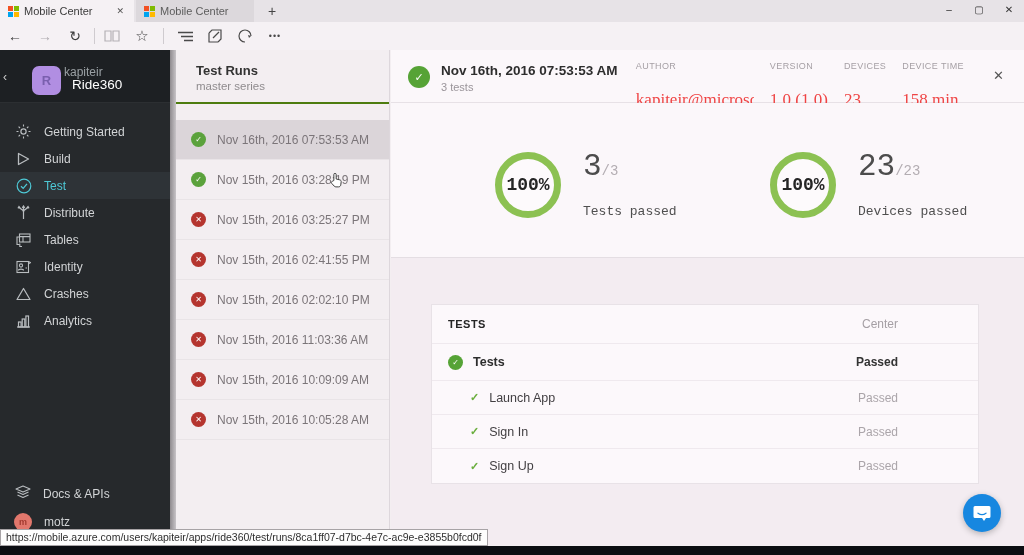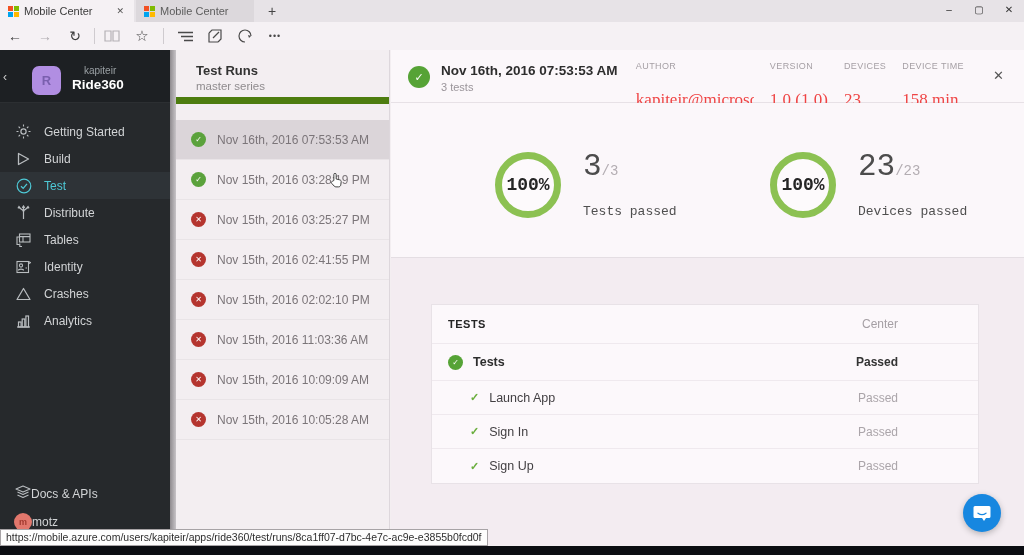--- a/index.html
+++ b/index.html
@@ -28,34 +28,34 @@
   #urltext .domain { color:#2e2e2e; font-weight:bold; }
   .tb-icons { display:flex; align-items:center; gap:4px; padding-right:6px; }
   .tb-icon { width:26px; height:22px; display:flex; align-items:center; justify-content:center; color:#4a4a4a; font-size:13px; }
   .tb-icon svg { display:block; }
 
   
   #sidebar { left:0; top:50px; width:170px; height:495px; background:#26292c; color:#d6d6d6; }
   #sb-header { position:absolute; left:0; top:0; width:170px; height:53px; background:#1d2023; border-bottom:1px solid rgba(255,255,255,0.07); }
   #sb-chevron { position:absolute; left:3px; top:20px; color:#cfcfcf; font-size:12px; }
   #sb-avatar { position:absolute; left:32px; top:16px; width:29px; height:29px; border-radius:7px; background:#b austin; background:#b18ee2; color:#7a5fae; font-weight:bold; font-size:13px; display:flex; align-items:center; justify-content:center; }
-  #sb-org { position:absolute; left:84px; top:15px; font-size:10px; color:#9aa0a4; }
-  #sb-app { position:absolute; left:72px; top:27px; font-size:13.5px; font-weight:bold; color:#ffffff; }
+  #sb-org { position:absolute; left:64px; top:15px; font-size:12px; color:#9aa0a4; }
+  #sb-app { position:absolute; left:72px; top:27px; font-size:13.5px; font-weight:normal; color:#ffffff; }
   .nav { position:absolute; left:0; top:68px; width:170px; }
   .nav-item { height:27px; display:flex; align-items:center; gap:12px; padding-left:15px; font-size:12px; color:#d2d4d6; }
   .nav-item .ico { width:17px; height:17px; display:flex; align-items:center; justify-content:center; color:#b9bdc0; font-size:13px; }
   .nav-item.active { background:#2e3337; color:#4ec9d6; }
   .nav-item.active .ico { color:#4ec9d6; }
-  .sb-bottom { position:absolute; left:0; width:154px; height:27px; display:flex; align-items:center; padding-left:15px; font-size:12px; color:#d2d4d6; }
+  .sb-bottom { position:absolute; left:0; width:154px; height:27px; display:flex; align-items:center; gap:12px; padding-left:15px; font-size:12px; color:#d2d4d6; }
   #sb-user-avatar { width:18px; height:18px; border-radius:50%; background:#e2776c; color:#a33a30; font-size:9px; font-weight:bold; display:flex; align-items:center; justify-content:center; margin-left:-1px; }
   #sb-scrollstrip { left:170px; top:50px; width:6px; height:495px; background:linear-gradient(to right,#8f8b8f,#c7c3c7); }
 
   
   #runs { left:176px; top:50px; width:214px; height:495px; background:#f3eef1; border-right:1px solid #ddd7dc; }
-  #runs-header { position:absolute; left:0; top:0; width:100%; height:54px; border-bottom:7px solid #4d7c0f;padding-left:31px; }
+  #runs-header { position:absolute; left:0; top:0; width:100%; height:54px; border-bottom:2px solid #4d7c0f;padding-left:31px; }
   #runs-title { position:absolute; left:20px; top:13px; font-size:13px; font-weight:bold; color:#323232; }
   #runs-sub { position:absolute; left:20px; top:30px; font-size:11.5px; color:#8f8b8e; }
   #runs-list { position:absolute; left:0; top:70px; width:100%; }
   .run-row { height:40px; display:flex; align-items:center; gap:11px; padding-left:15px; font-size:12px; color:#7b7579; border-bottom:1px solid #e9e4e7; }
   .run-row.selected { background:#dbd5d9; }
   .status-dot { width:15px; height:15px; border-radius:50%; color:#fff; font-size:8px; display:flex; align-items:center; justify-content:center; flex:0 0 auto; }
   .status-dot.passed { background:#5ba23c; }
   .status-dot.failed { background:#b5352f; }
   #cursor { left:329px; top:172px; width:15px; height:17px; z-index:9; }
 

